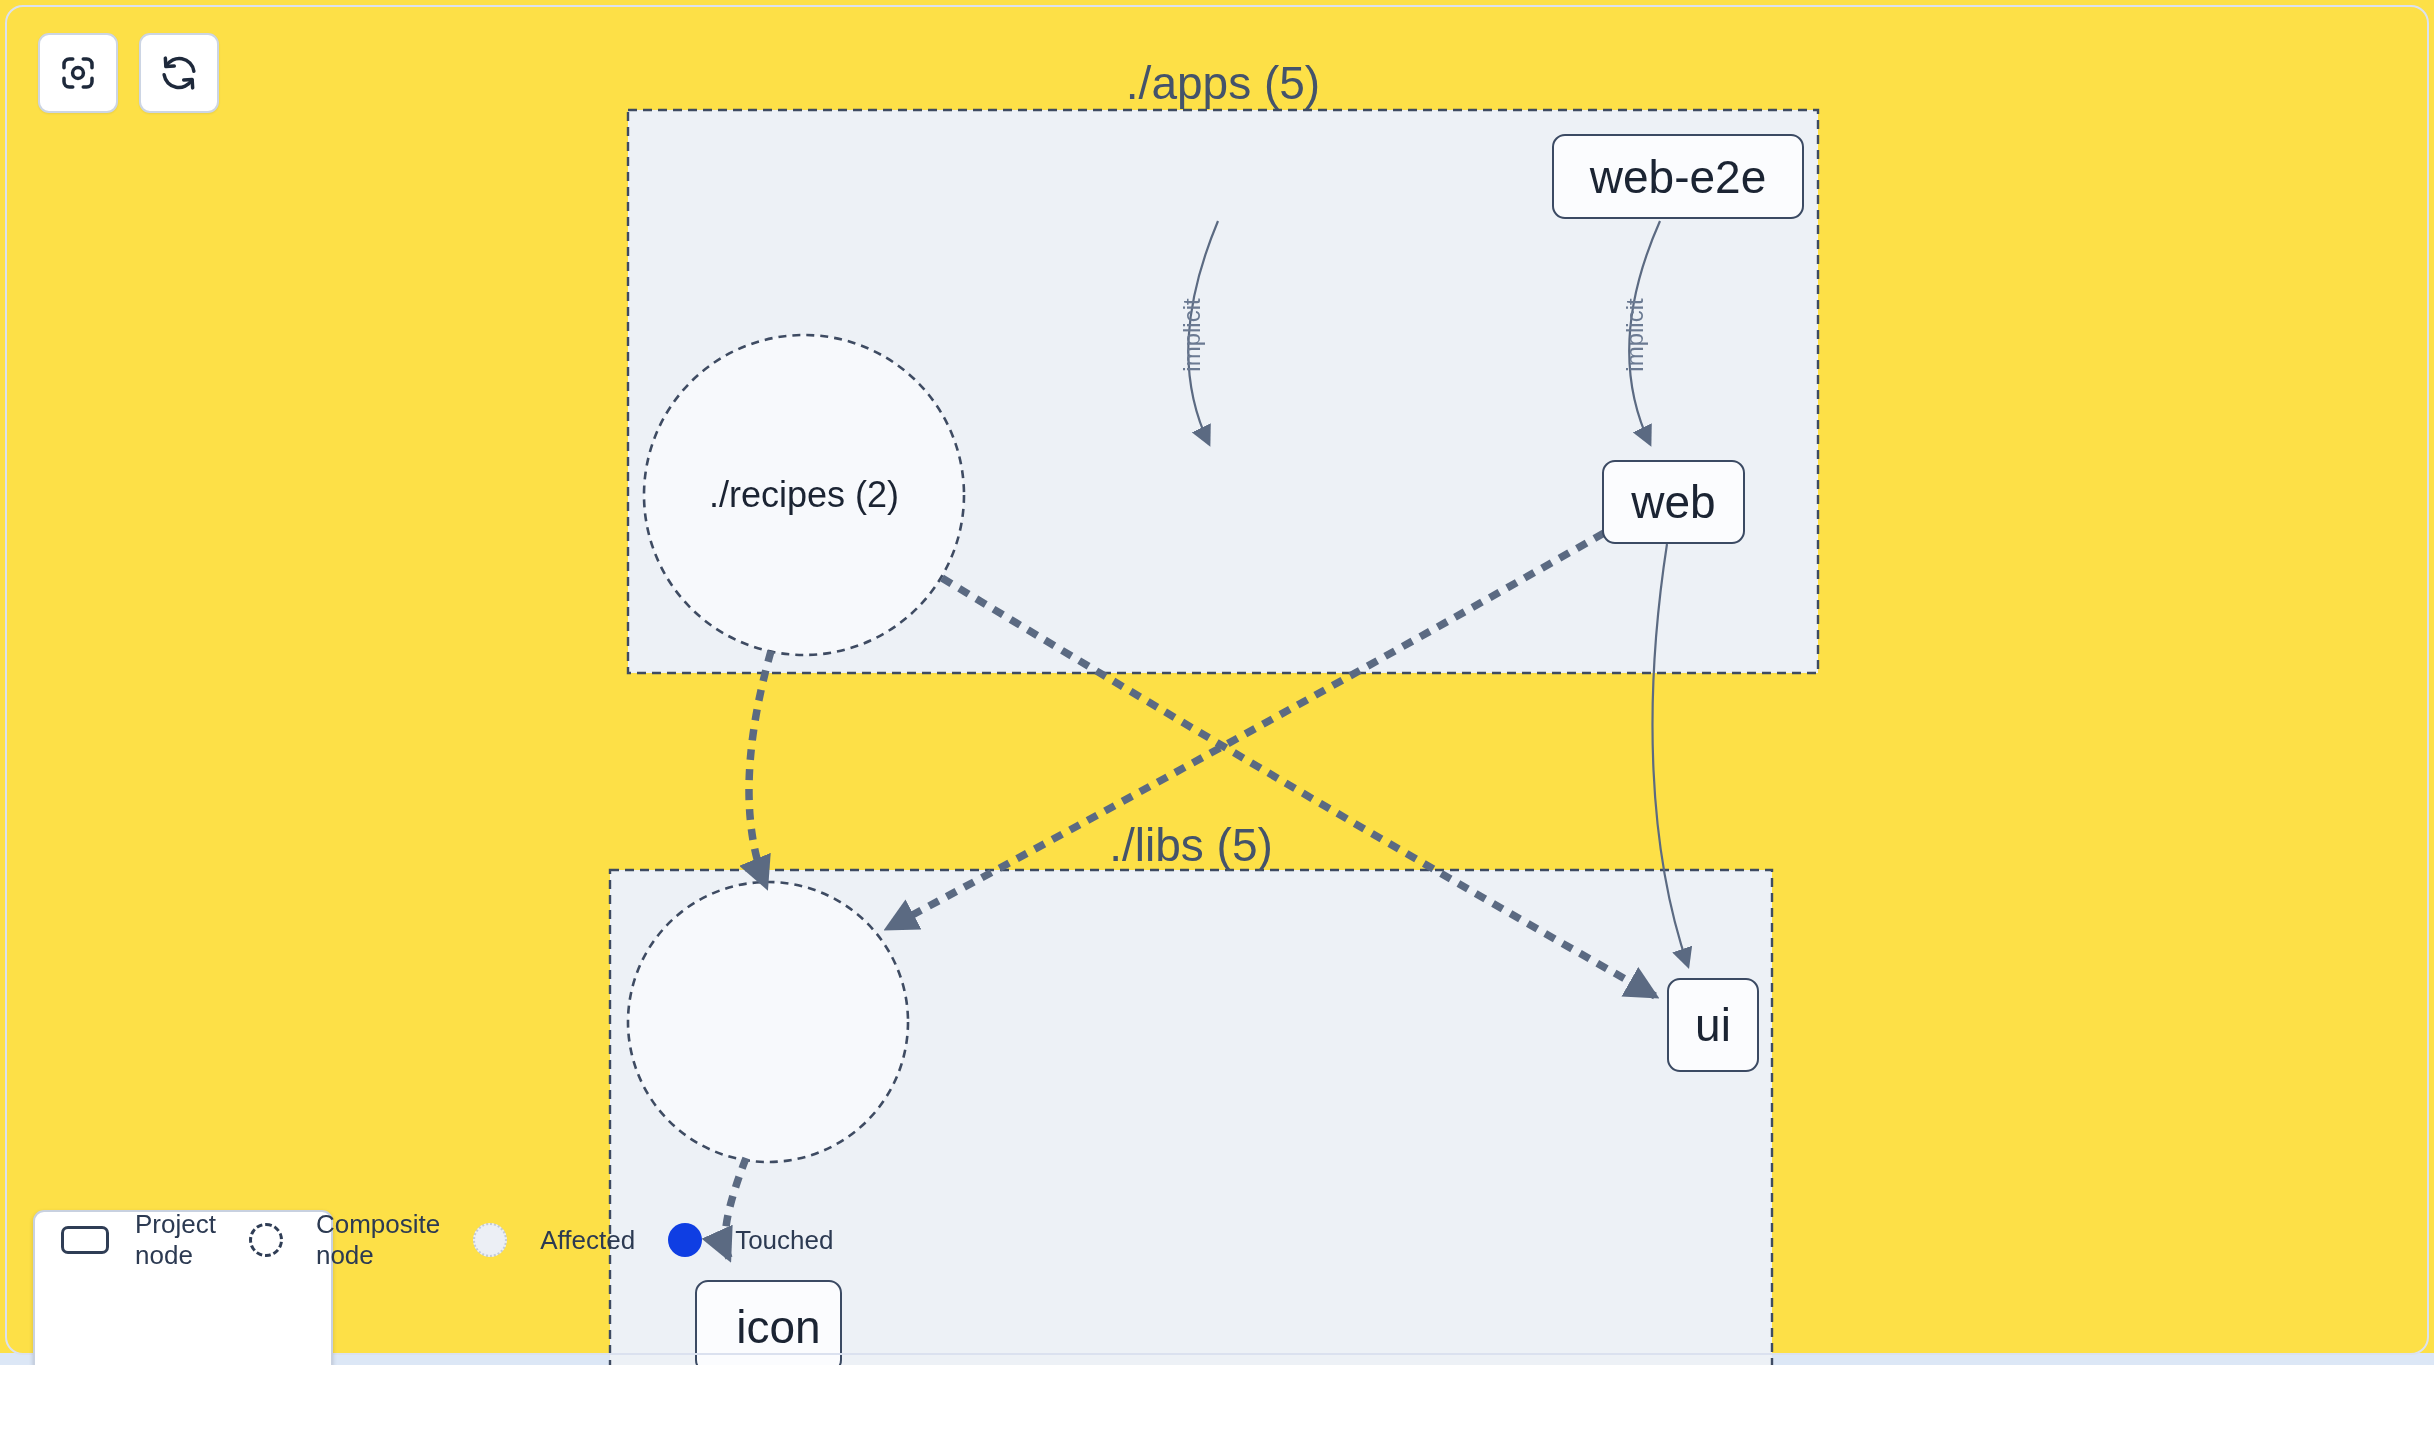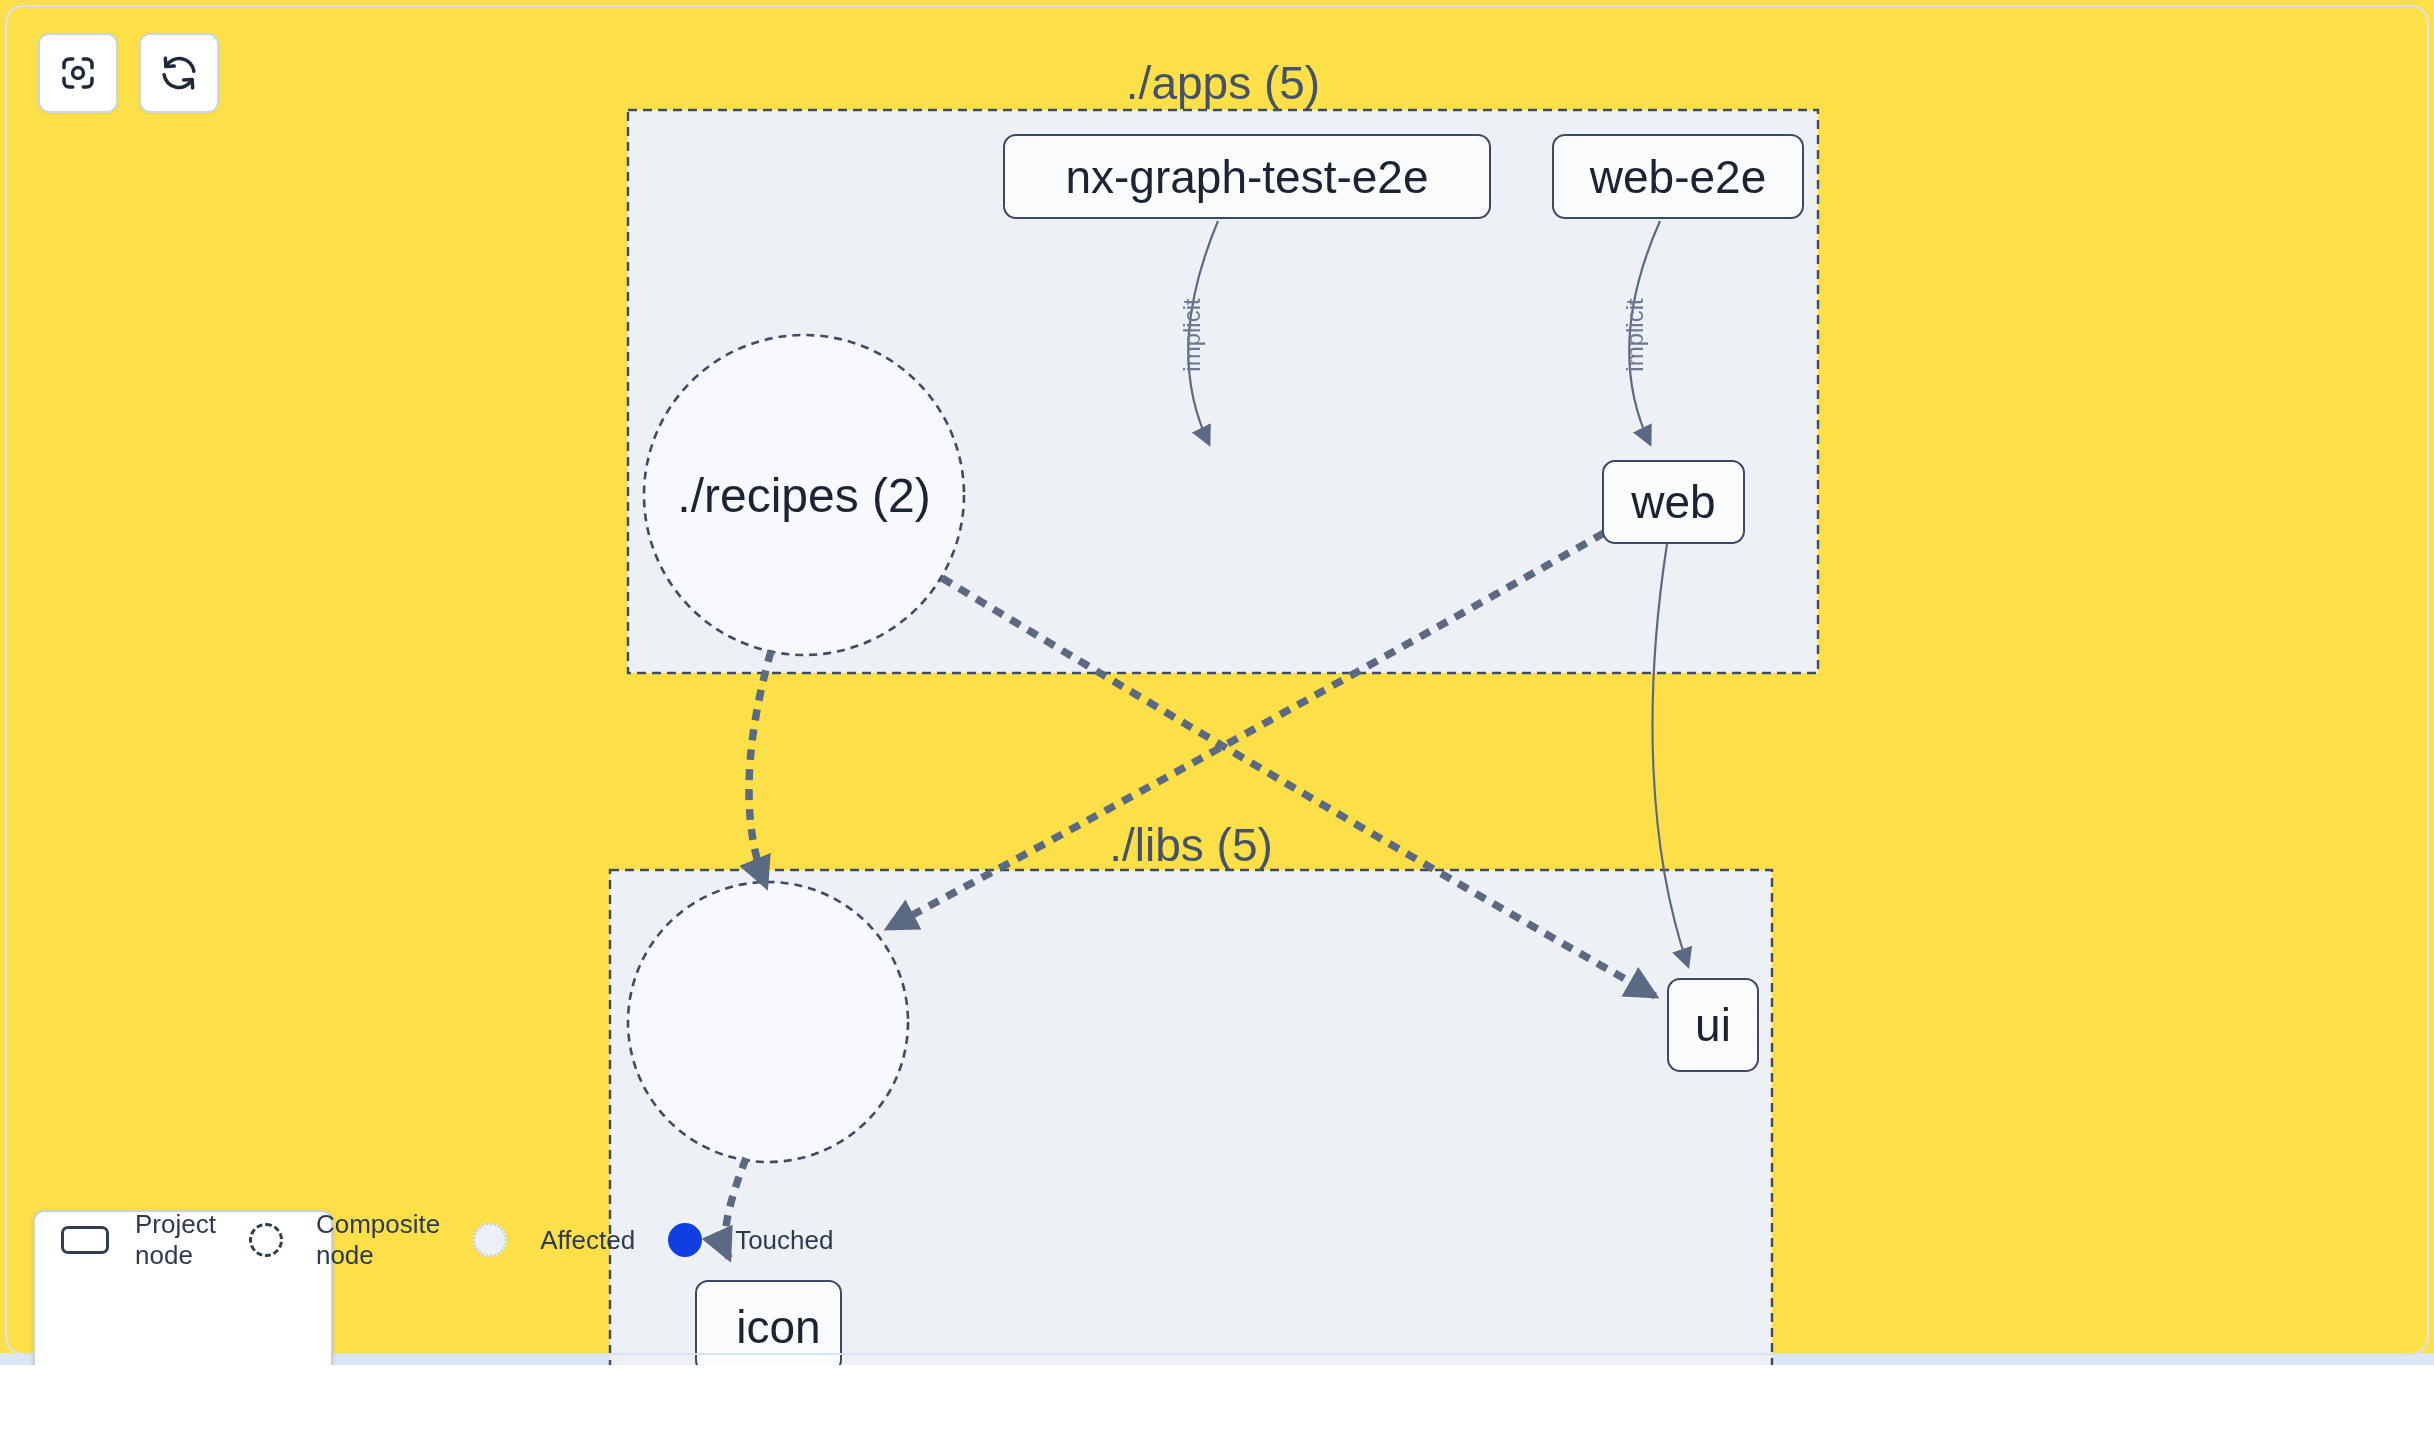--- a/index.html
+++ b/index.html
@@ -30,21 +30,21 @@
   }
   
   .node{
     position:absolute;display:flex;align-items:center;justify-content:center;
     background:#fbfcfe;border:2px solid #3b4a63;border-radius:13px;
     font-size:46px;color:#1b2433;z-index:20;box-sizing:border-box;cursor:pointer;
   }
   
   .composite-label{
     position:absolute;display:flex;align-items:center;justify-content:center;
-    font-size:48px;color:#1b2433;z-index:20;cursor:pointer;
+    font-size:36px;color:#1b2433;z-index:20;cursor:pointer;
   }
   .edge-label{
     position:absolute;font-size:24px;color:#6b7a92;z-index:15;
     transform:rotate(-90deg);transform-origin:center center;white-space:nowrap;
   }
   
   .legend{
     position:absolute;left:33px;top:1210px;width:300px;height:202px;
     background:#fff;border:2px solid #c8d1e0;border-radius:11px;
     box-shadow:0 2px 4px rgba(30,41,59,.18);z-index:50;
@@ -108,23 +108,20 @@
         <polyline points="4.2,3.5 4.5,8.3 9.3,8"></polyline>
         <path d="M3.5 13 a8.5 8.5 0 0 0 15.8 3"></path>
         <polyline points="19.8,20.5 19.5,15.7 14.7,16"></polyline>
       </svg>
     </span>
   </div>
 
   <div class="group-label" style="left:628px;top:56px;width:1190px;">./apps (5)</div>
   <div class="group-label" style="left:610px;top:818px;width:1162px;">./libs (5)</div>
 
-  <div class="node" style="left:1003px;top:134px;width:488px;height:85px;">
-    <span>nx-graph-test-e2e</span>
-  </div>
   <div class="node" style="left:1552px;top:134px;width:252px;height:85px;">
     <span>web-e2e</span>
   </div>
   <div class="node" style="left:1602px;top:460px;width:143px;height:84px;">
     <span>web</span>
   </div>
 
   <div class="node" style="left:1667px;top:978px;width:92px;height:94px;">
     <span>ui</span>
   </div>

